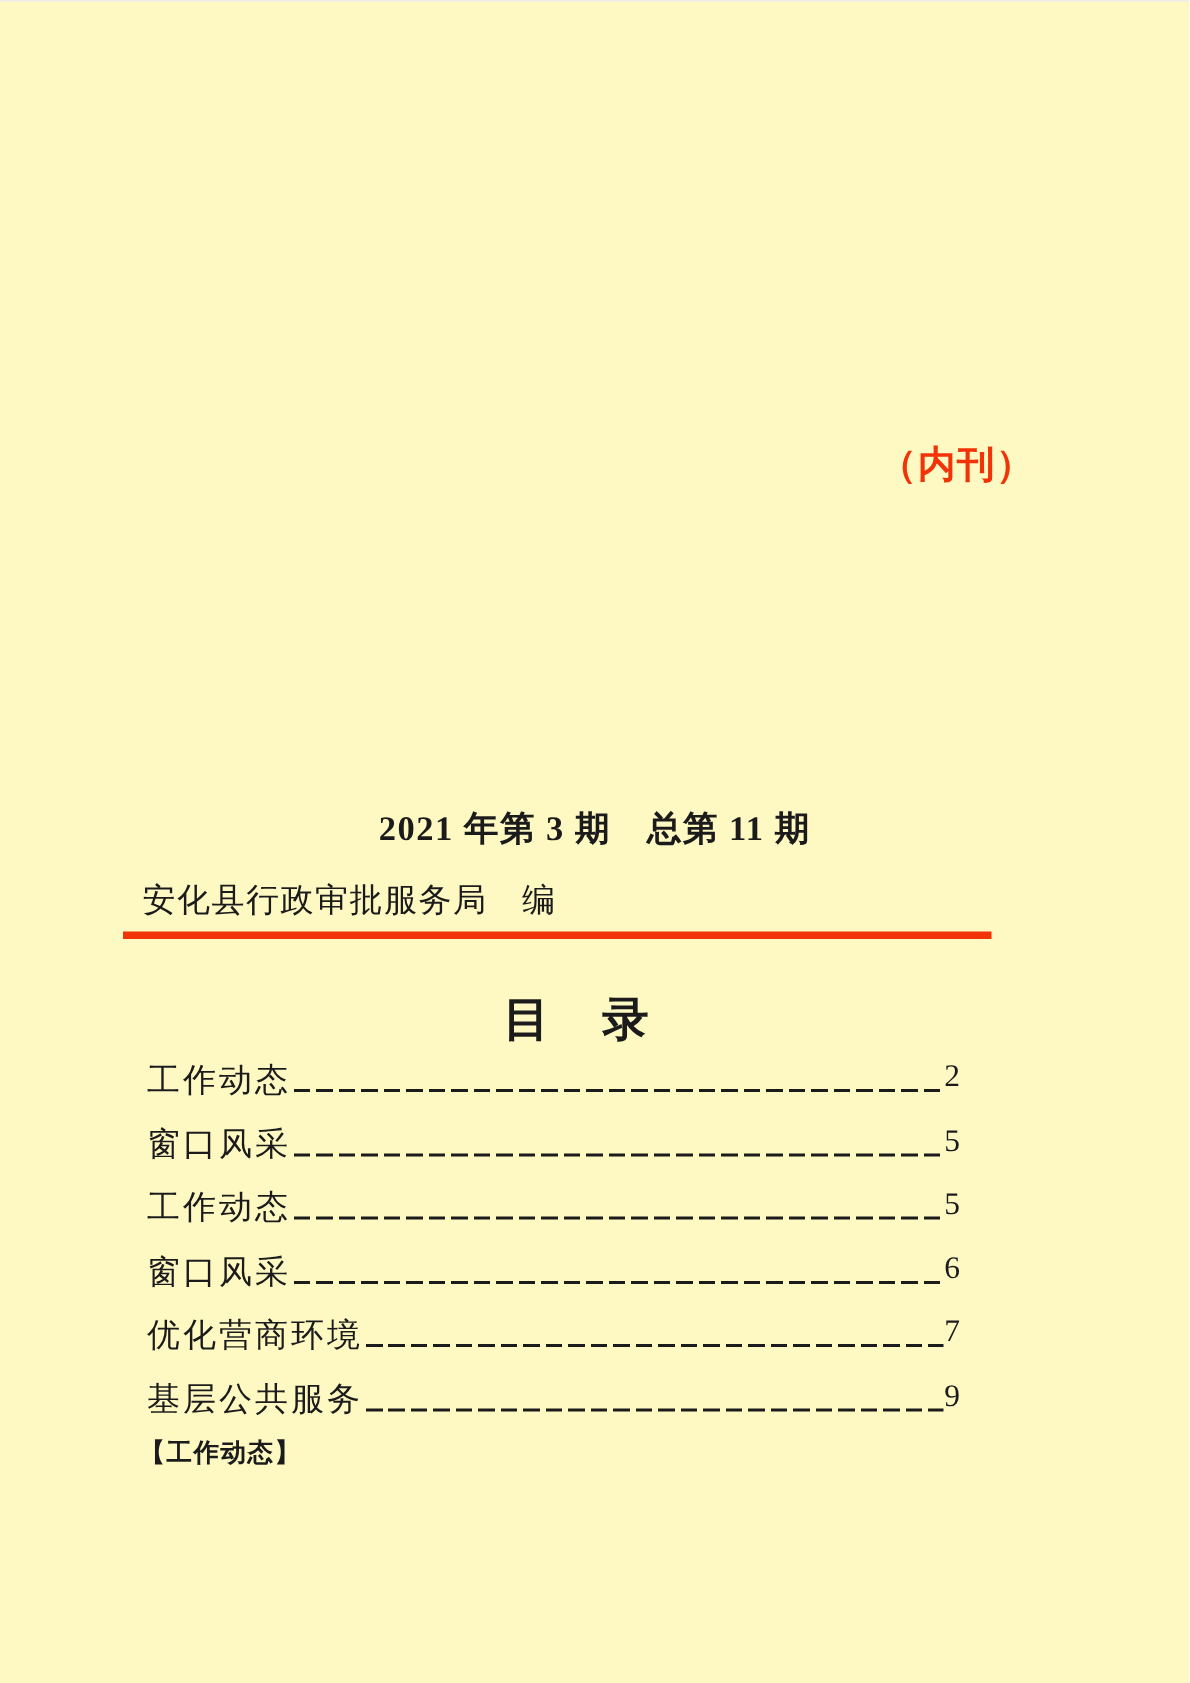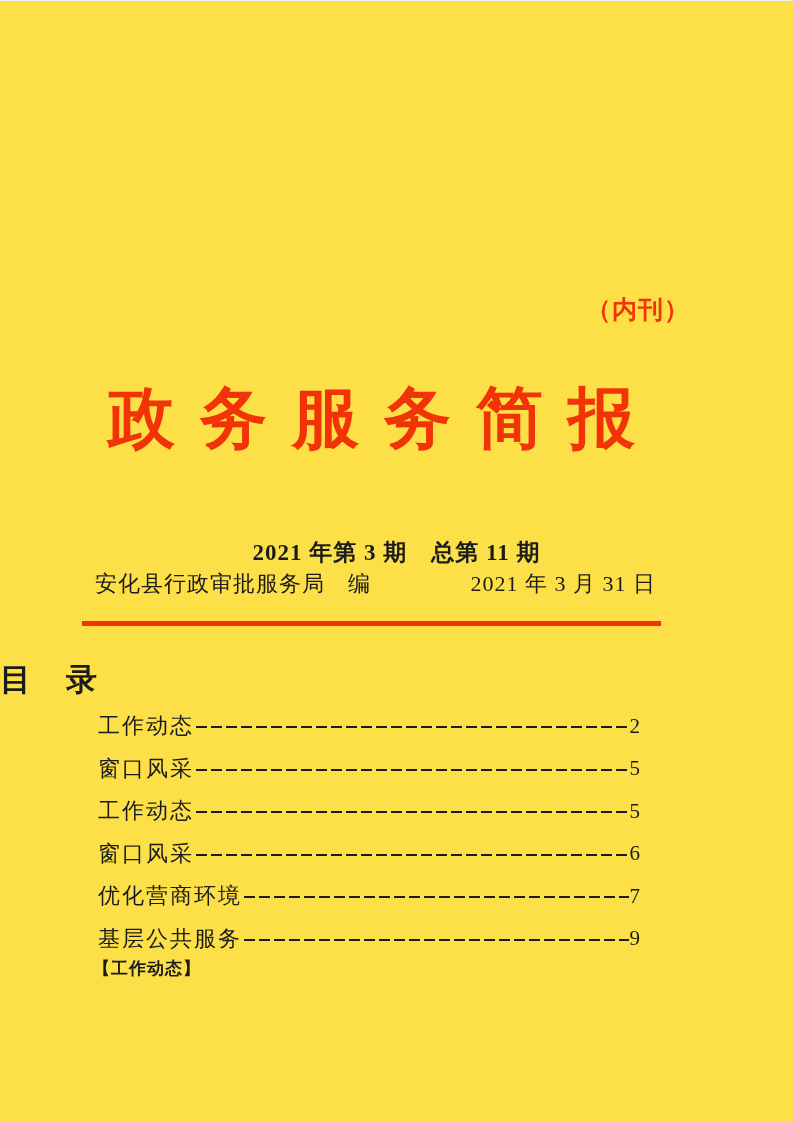--- a/index.html
+++ b/index.html
@@ -3,21 +3,21 @@
 <meta charset="utf-8">
 <style>
   :root{
     --accent:#F23307;
     --ink:#1b1b1b;
   }
   html,body{margin:0;padding:0;background:#ffffff;}
   .page{
     position:relative;
     width:793px;height:1122px;
-    background:#fde047;
+    background:#fef9c3;
     overflow:hidden;
     border-top:1px solid #ededed;
     font-family:"Liberation Serif","DejaVu Serif",serif;
     color:var(--ink);
   }
   .neikan{
     position:absolute;
     top:292px;left:586px;
     color:var(--accent);
     font-size:25px;
@@ -40,51 +40,52 @@
   .issue-line{
     position:absolute;
     top:536px;left:0;width:793px;
     text-align:center;
     font-size:23px;
     font-weight:bold;
     letter-spacing:1px;
   }
   .pub-row{
     position:absolute;
-    top:568px;left:82px;width:579px;
+    top:584px;left:82px;width:579px;
     box-sizing:border-box;
     padding:0 5px 0 13px;
     display:flex;
     justify-content:space-between;
     align-items:baseline;
     font-size:22px;
     letter-spacing:1px;
     white-space:nowrap;
   }
   .red-rule{
     position:absolute;
     top:620px;left:82px;
     width:579px;height:5px;
     background:var(--accent);
   }
   .toc-heading{
     position:absolute;
     top:658px;left:0;width:770px;
     margin:0;
+    text-align:center;
     font-size:31px;
     font-weight:bold;
     letter-spacing:2px;
   }
   .toc{
     position:absolute;
     top:704px;left:80px;width:560px;
   }
   .toc-row{
     display:flex;
-    align-items:center;
+    align-items:flex-start;
     height:42.5px;
     padding-left:18px;
     font-size:22px;
   }
   .toc-label{
     letter-spacing:2px;
     white-space:nowrap;
     flex:0 0 auto;
   }
   .leader{
@@ -111,27 +112,25 @@
     white-space:nowrap;
   }
 </style>
 </head>
 <body>
 
 <div class="page">
 
   <div class="neikan">（内刊）</div>
 
-  <h1 class="masthead">政务服务简报</h1>
 
   <div class="issue-line">2021 年第 3 期　总第 11 期</div>
 
   <div class="pub-row">
     <span>安化县行政审批服务局　编</span>
-    <span>2021 年 3 月 31 日</span>
   </div>
 
   <div class="red-rule"></div>
 
   <h2 class="toc-heading">目　录</h2>
 
   <div class="toc">
       <div class="toc-row">
         <span class="toc-label">工作动态</span>
         <span class="leader"></span>

